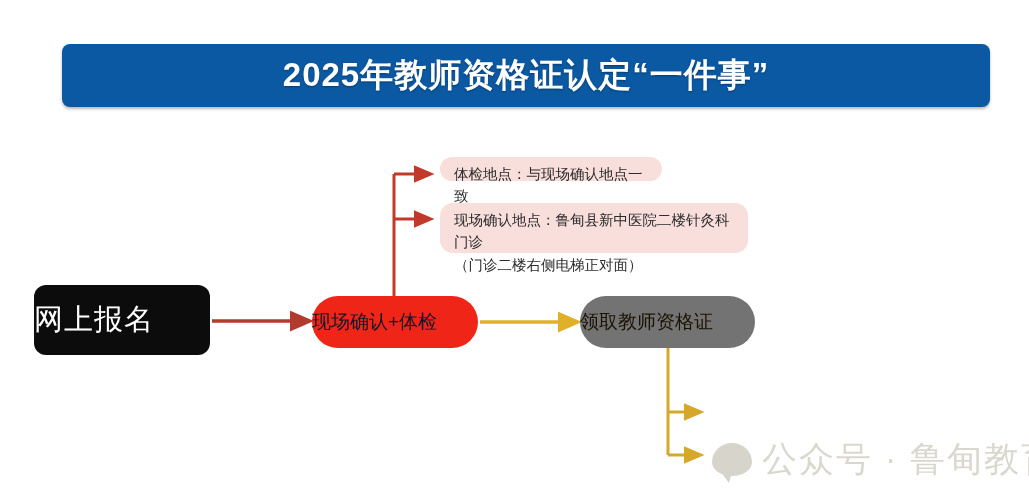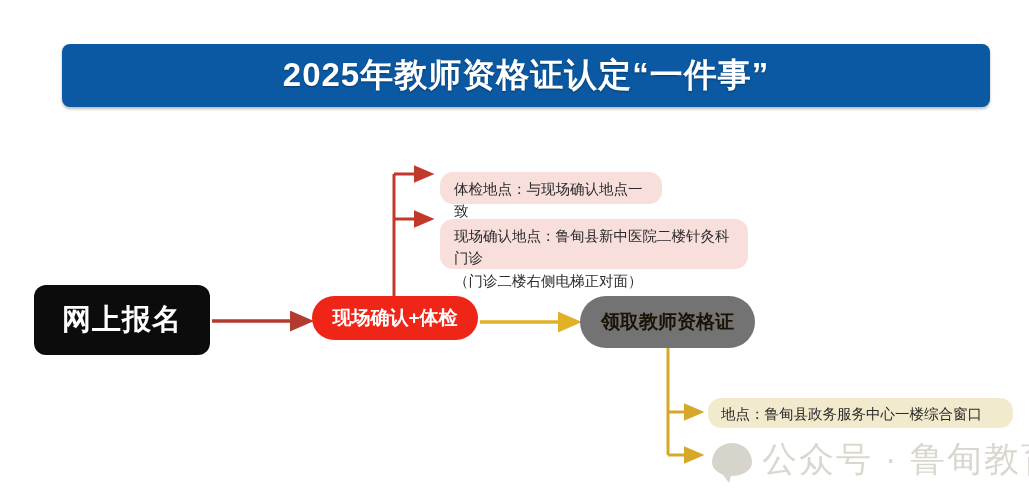--- a/index.html
+++ b/index.html
@@ -44,44 +44,43 @@
     letter-spacing: 1px;
     white-space: nowrap;
     text-shadow: 0 1px 2px rgba(0,0,0,0.35);
   }
 
   
   .node {
     position: absolute;
     display: flex;
     align-items: center;
-    justify-content: center;
-    font-weight: bold;
+    font-weight: normal;
     white-space: nowrap;
     box-sizing: border-box;
   }
   .node-start {
     left: 34px;
     top: 285px;
     width: 176px;
     height: 70px;
     background: #0c0c0c;
     border-radius: 12px;
     color: #ffffff;
     font-size: 29px;
     letter-spacing: 1px;
   }
   .node-red {
     left: 312px;
     top: 296px;
     width: 166px;
-    height: 44px;
+    height: 52px;
     background: #ef2517;
     border-radius: 26px;
-    color: #ffffff;
+    color: #0f172a;
     font-size: 19px;
   }
   .node-yellow {
     left: 580px;
     top: 296px;
     width: 175px;
     height: 52px;
     background: #737373;
     border-radius: 26px;
     color: #1a1205;
@@ -100,22 +99,22 @@
   .callout-pink {
     background: #f8dfdc;
     font-size: 14.5px;
     padding: 6px 14px;
   }
   .callout-beige {
     background: #f2eacd;
     font-size: 14.5px;
     padding: 5px 13px;
   }
-  .pink-1 { left: 440px; top: 172px; width: 222px; height: 32px; }
-  .pink-2 { left: 440px; top: 203px; width: 308px; height: 50px; margin-top: 16px; }
+  .pink-1 { left: 440px; top: 157px; width: 222px; height: 24px; }
+  .pink-2 { left: 440px; top: 203px; width: 308px; height: 50px; }
   .beige-1 { left: 708px; top: 398px; width: 305px; height: 30px; }
   .beige-2 { left: 708px; top: 440px; width: 92px;  height: 30px; }
 
   
   #connectors {
     position: absolute;
     left: 0;
     top: 0;
     width: 1029px;
     height: 493px;
@@ -206,21 +205,20 @@
 
   <div class="node node-yellow">
     <span>领取教师资格证</span>
   </div>
 
   <div class="callout callout-pink pink-1">体检地点：与现场确认地点一致</div>
 
   <div class="callout callout-pink pink-2">现场确认地点：鲁甸县新中医院二楼针灸科门诊
 （门诊二楼右侧电梯正对面）</div>
 
-  <div class="callout callout-beige beige-1">地点：鲁甸县政务服务中心一楼综合窗口</div>
 
 
   <div class="watermark">
     <div class="wm-bubble"></div>
     <div class="wm-text">公众号 · 鲁甸教育</div>
   </div>
 
 </div>
 
 </body></html>

